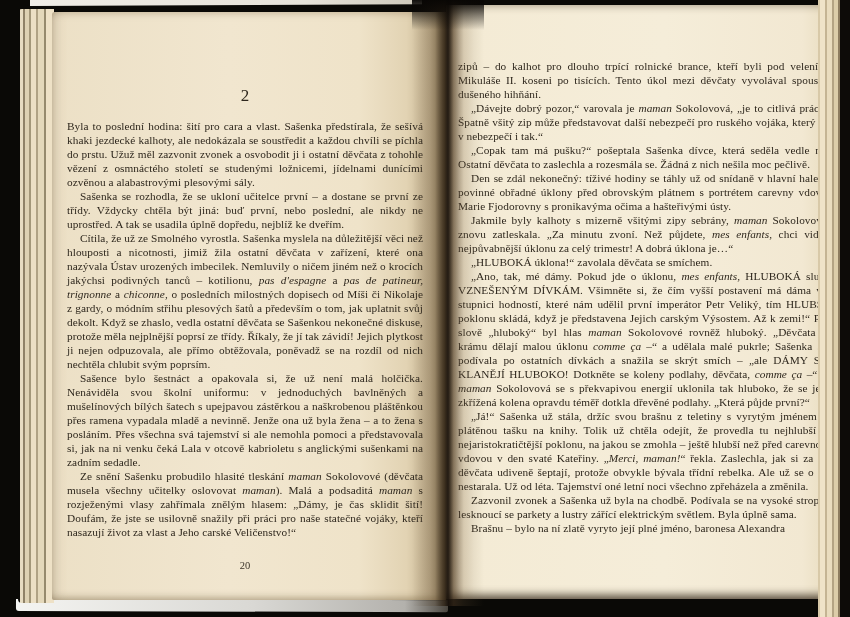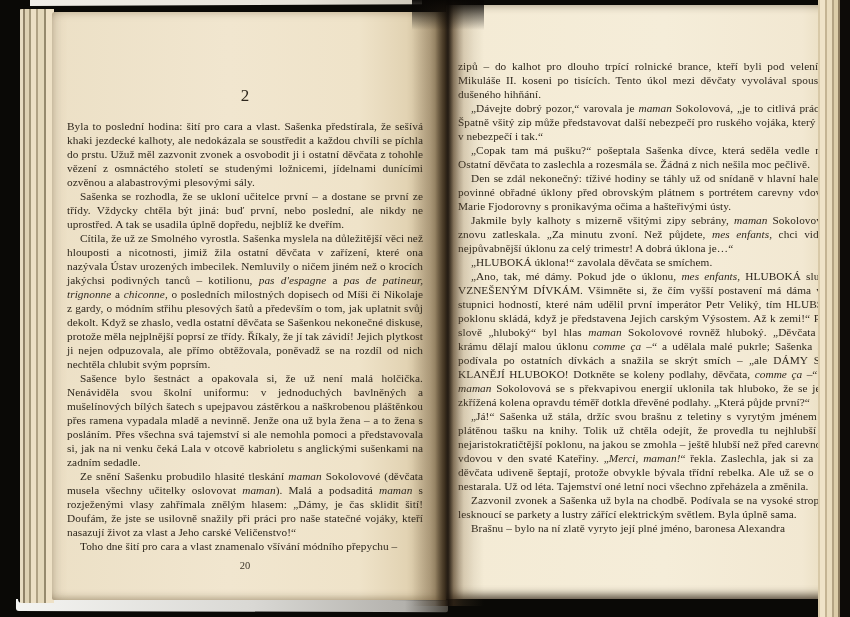--- a/index.html
+++ b/index.html
@@ -97,21 +97,20 @@
   <div class="left-edges"></div>
 
   <div class="page page-left">
     <div class="chapter-number">2</div>
     <div class="text-block">
         <p class="para"><span>Byla to poslední hodina: šití pro cara a vlast. Sašenka předstírala, že sešívá khaki jezdecké kalhoty, ale nedokázala se soustředit a každou chvíli se píchla do prstu. Užuž měl zazvonit zvonek a osvobodit ji i ostatní děvčata z tohohle vězení z osmnáctého století se studenými ložnicemi, jídelnami dunícími ozvěnou a alabastrovými plesovými sály.</span></p>
         <p class="para indent"><span>Sašenka se rozhodla, že se ukloní učitelce první – a dostane se první ze třídy. Vždycky chtěla být jiná: buď první, nebo poslední, ale nikdy ne uprostřed. A tak se usadila úplně dopředu, nejblíž ke dveřím.</span></p>
         <p class="para indent"><span>Cítila, že už ze Smolného vyrostla. Sašenka myslela na důležitější věci než hlouposti a nicotnosti, jimiž žila ostatní děvčata v zařízení, které ona nazývala Ústav urozených imbecilek. Nemluvily o ničem jiném než o krocích jakýchsi podivných tanců – kotilionu, </span><i>pas d'espagne</i><span> a </span><i>pas de patineur, trignonne</i><span> a </span><i>chiconne</i><span>, o posledních milostných dopisech od Míši či Nikolaje z gardy, o módním střihu plesových šatů a především o tom, jak uplatnit svůj dekolt. Když se zhaslo, vedla ostatní děvčata se Sašenkou nekonečné diskuse, protože měla nejplnější poprsí ze třídy. Říkaly, že jí tak závidí! Jejich plytkost ji nejen odpuzovala, ale přímo obtěžovala, poněvadž se na rozdíl od nich nechtěla chlubit svým poprsím.</span></p>
         <p class="para indent"><span>Sašence bylo šestnáct a opakovala si, že už není malá holčička. Nenáviděla svou školní uniformu: v jednoduchých bavlněných a mušelínových bílých šatech s upejpavou zástěrkou a naškrobenou pláštěnkou přes ramena vypadala mladě a nevinně. Jenže ona už byla žena – a to žena s posláním. Přes všechna svá tajemství si ale nemohla pomoci a představovala si, jak na ni venku čeká Lala v otcově kabrioletu s anglickými sušenkami na zadním sedadle.</span></p>
         <p class="para indent"><span>Ze snění Sašenku probudilo hlasité tleskání </span><i>maman</i><span> Sokolovové (děvčata musela všechny učitelky oslovovat </span><i>maman</i><span>). Malá a podsaditá </span><i>maman</i><span> s rozježenými vlasy zahřímala znělým hlasem: „Dámy, je čas sklidit šití! Doufám, že jste se usilovně snažily při práci pro naše statečné vojáky, kteří nasazují život za vlast a Jeho carské Veličenstvo!“</span></p>
-        <p class="para indent"><span>Toho dne šití pro cara a vlast znamenalo všívání módního přepychu –</span></p>
       </div>
     <div class="page-number">20</div>
   </div>
 
   <div class="page page-right">
     <div class="text-block">
         <p class="para"><span>zipů – do kalhot pro dlouho trpící rolnické brance, kteří byli pod velením Mikuláše II. koseni po tisících. Tento úkol mezi děvčaty vyvolával spoustu dušeného hihňání.</span></p>
         <p class="para indent"><span>„Dávejte dobrý pozor,“ varovala je </span><i>maman</i><span> Sokolovová, „je to citlivá práce. Špatně všitý zip může představovat další nebezpečí pro ruského vojáka, který je v nebezpečí i tak.“</span></p>
         <p class="para indent"><span>„Copak tam má pušku?“ pošeptala Sašenka dívce, která seděla vedle ní. Ostatní děvčata to zaslechla a rozesmála se. Žádná z nich nešila moc pečlivě.</span></p>
         <p class="para indent"><span>Den se zdál nekonečný: tíživé hodiny se táhly už od snídaně v hlavní hale a povinné obřadné úklony před obrovským plátnem s portrétem carevny vdovy Marie Fjodorovny s pronikavýma očima a hašteřivými ústy.</span></p>

